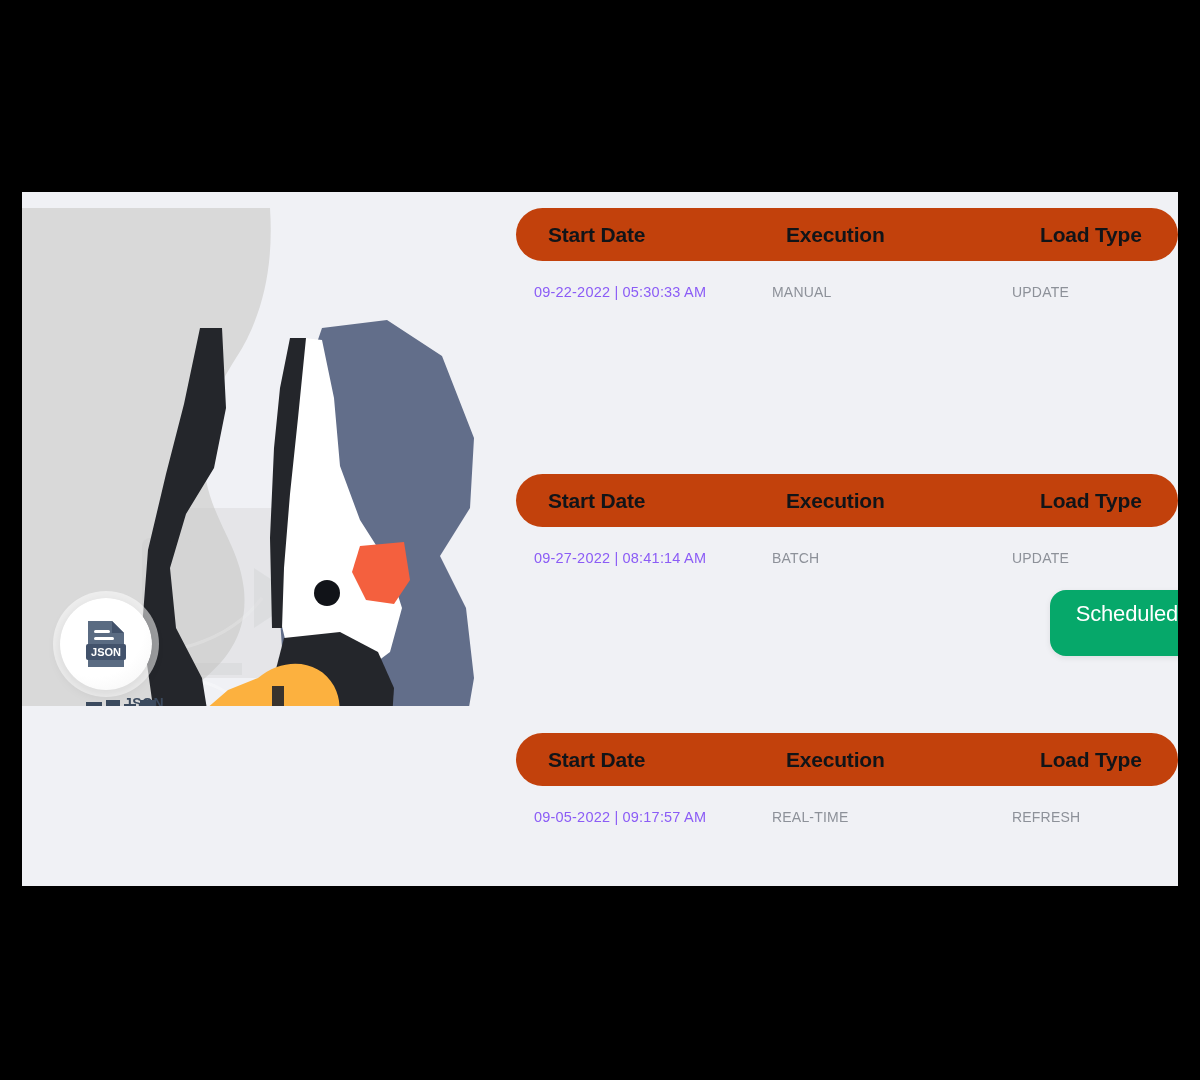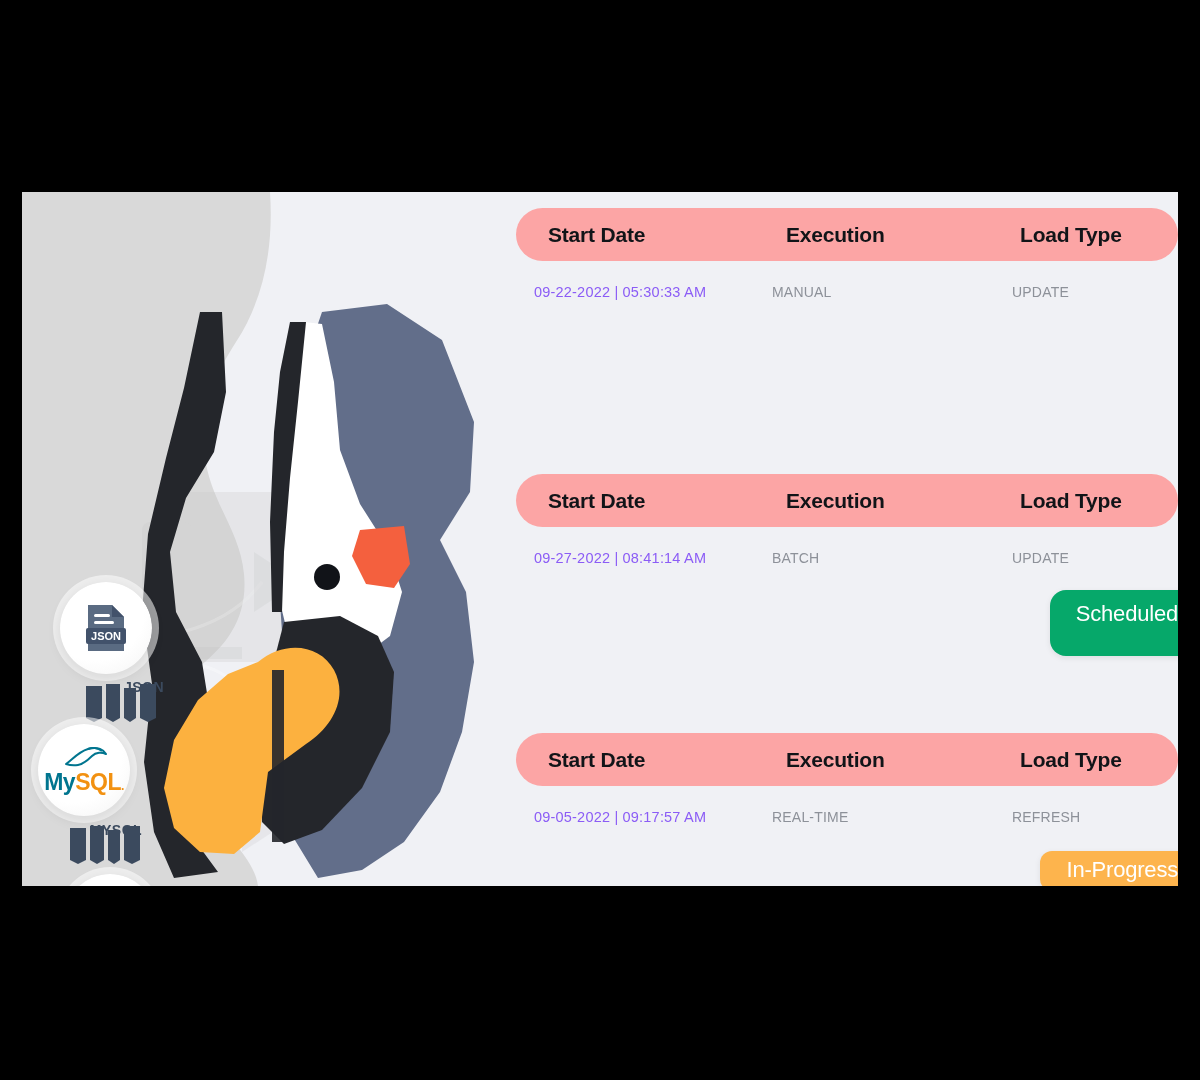--- a/index.html
+++ b/index.html
@@ -14,22 +14,22 @@
   #card {
     position:absolute;
     left:22px; top:192px;
     width:1156px; height:694px;
     background:#f0f1f5;
     overflow:hidden;
   }
 
   
   #illustration {
-    position:absolute; left:0; top:0;
-    width:480px; height:694px;
+    position:absolute; left:0; top:16px;
+    width:480px; height:498px;
     overflow:hidden;
   }
   #greypanel {
     position:absolute; left:0; top:0;
     width:480px; height:694px;
   }
 
   
   .chip {
     position:absolute;
@@ -68,32 +68,32 @@
 
   .row-block { position:absolute; left:0; width:676px; }
   #block-0 { top:16px; }
   #block-1 { top:282px; }
   #block-2 { top:541px; }
 
   .hdr {
     position:relative;
     margin-left:14px;
     width:662px; height:53px;
-    background:#fca5a5;
+    background:#c2410c;
     border-radius:27px;
     display:flex; align-items:center;
   }
   .hdr-cell {
     position:absolute;
     font-size:21px; font-weight:700; color:#111418;
     letter-spacing:-.2px; white-space:nowrap;
   }
   .c0 { left:32px; }
   .c1 { left:270px; }
-  .c2 { left:504px; }
+  .c2 { left:524px; }
 
   .datarow { position:relative; height:46px; margin-top:11px; }
   .dat-cell {
     position:absolute; top:12px;
     font-size:14px; color:#8d9199; white-space:nowrap;
     letter-spacing:.2px;
   }
   .d0 { left:32px; font-size:14.5px; color:#8b5cf6; }
   .d1 { left:270px;text-align:right; }
   .d2 { left:510px; }
@@ -266,19 +266,16 @@
       <div class="hdr">
         <span class="hdr-cell c0">Start Date</span>
         <span class="hdr-cell c1">Execution</span>
         <span class="hdr-cell c2">Load Type</span>
       </div>
       <div class="datarow">
         <span class="dat-cell d0">09-05-2022 | 09:17:57 AM</span>
         <span class="dat-cell d1">REAL-TIME</span>
         <span class="dat-cell d2">REFRESH</span>
       </div>
-      <div class="badge-wrap">
-        <span class="badge" id="badge-2" style="background: rgb(253, 180, 77);">In-Progress</span>
-      </div>
     </div>
 
   </div>
 </div>
 
 </body></html>

